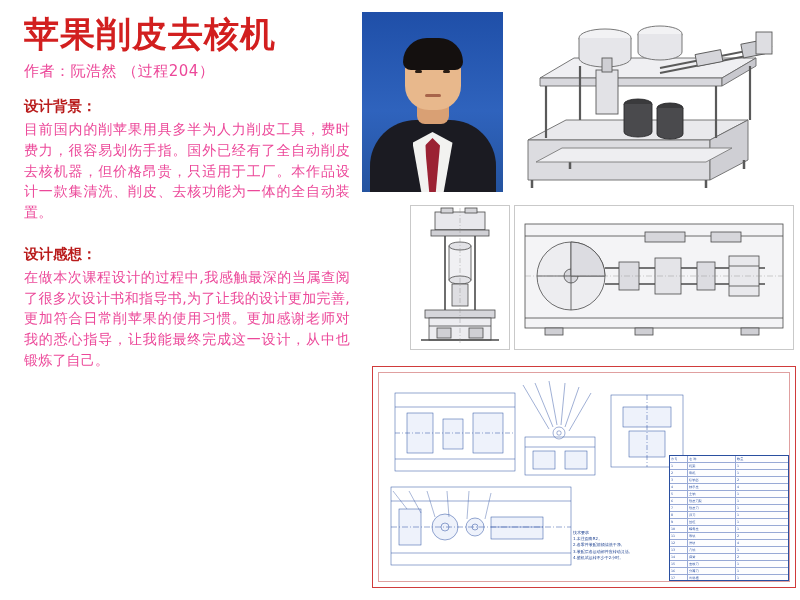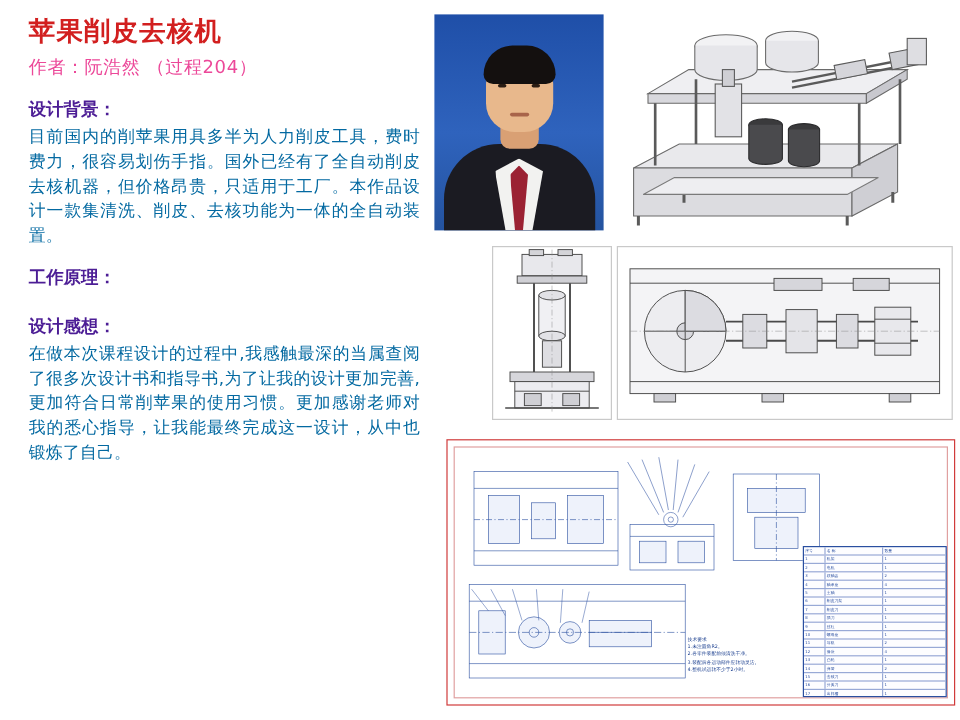--- a/index.html
+++ b/index.html
@@ -25,45 +25,45 @@
   .left-col {
     position: absolute;
     left: 0;
     top: 0;
     width: 360px;
     height: 600px;
     padding: 14px 10px 10px 24px;
     box-sizing: border-box;
   }
   .title {
-    font-size: 22px;
+    font-size: 35px;
     font-weight: bold;
     color: #d21f1f;
     letter-spacing: 1px;
     line-height: 1.15;
     margin: 0 0 8px 0;
   }
   .author {
     font-size: 15px;
     color: #ec4899;
     margin: 0 0 16px 0;
     letter-spacing: 0.5px;
   }
   .section {
     margin-bottom: 14px;
   }
   .section-head {
     font-size: 14.5px;
     font-weight: bold;
-    color: #4c1d95;
+    color: #b91c1c;
     margin: 0 0 3px 0;
   }
   .section-body {
     font-size: 14px;
-    color: #0369a1;
+    color: #ec4899;
     line-height: 1.48;
     margin: 0;
     text-align: justify;
     letter-spacing: 0.2px;
   }
   .sec-bg { margin-top: 2px; }
   .sec-pr { margin-top: 14px; }
   .sec-th { margin-top: 22px; }
 
   
@@ -262,21 +262,20 @@
   <div class="left-col">
     <h1 class="title">苹果削皮去核机</h1>
     <div class="author">作者：阮浩然 （过程204）</div>
 
     <div class="section sec-bg">
       <div class="section-head">设计背景：</div>
       <p class="section-body">目前国内的削苹果用具多半为人力削皮工具，费时费力，很容易划伤手指。国外已经有了全自动削皮去核机器，但价格昂贵，只适用于工厂。本作品设计一款集清洗、削皮、去核功能为一体的全自动装置。</p>
     </div>
 
     <div class="section sec-pr">
-      <div class="section-head">工作原理：</div>
     </div>
 
     <div class="section sec-th">
       <div class="section-head">设计感想：</div>
       <p class="section-body">在做本次课程设计的过程中,我感触最深的当属查阅了很多次设计书和指导书,为了让我的设计更加完善,更加符合日常削苹果的使用习惯。更加感谢老师对我的悉心指导，让我能最终完成这一设计，从中也锻炼了自己。</p>
     </div>
   </div>
 
   <div class="right-col">
 

